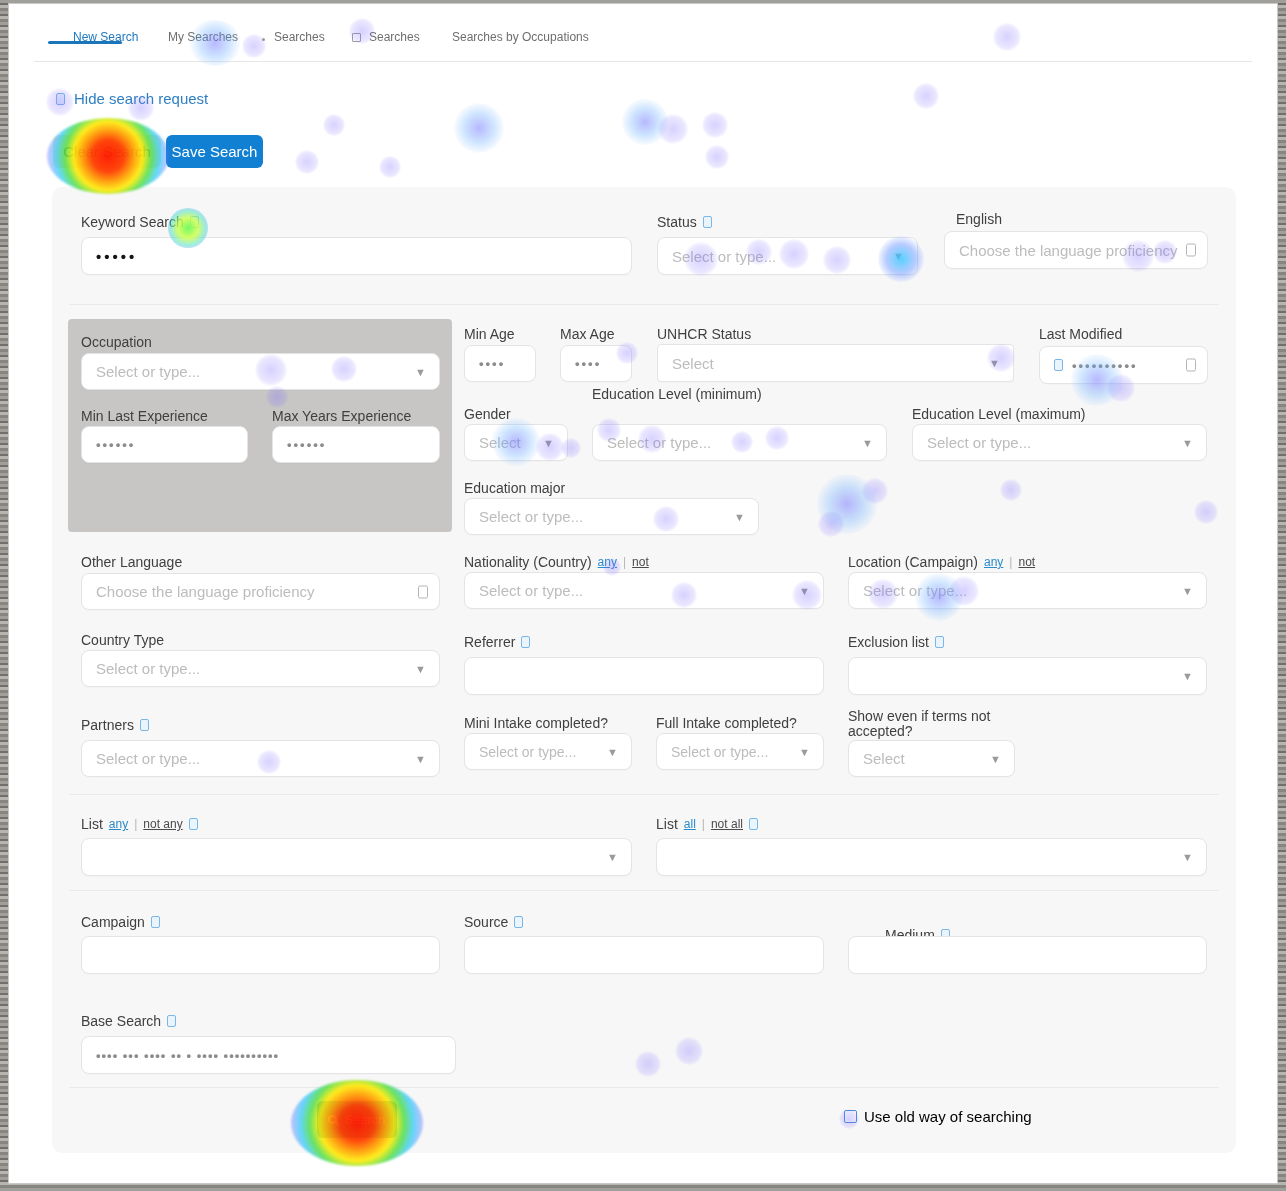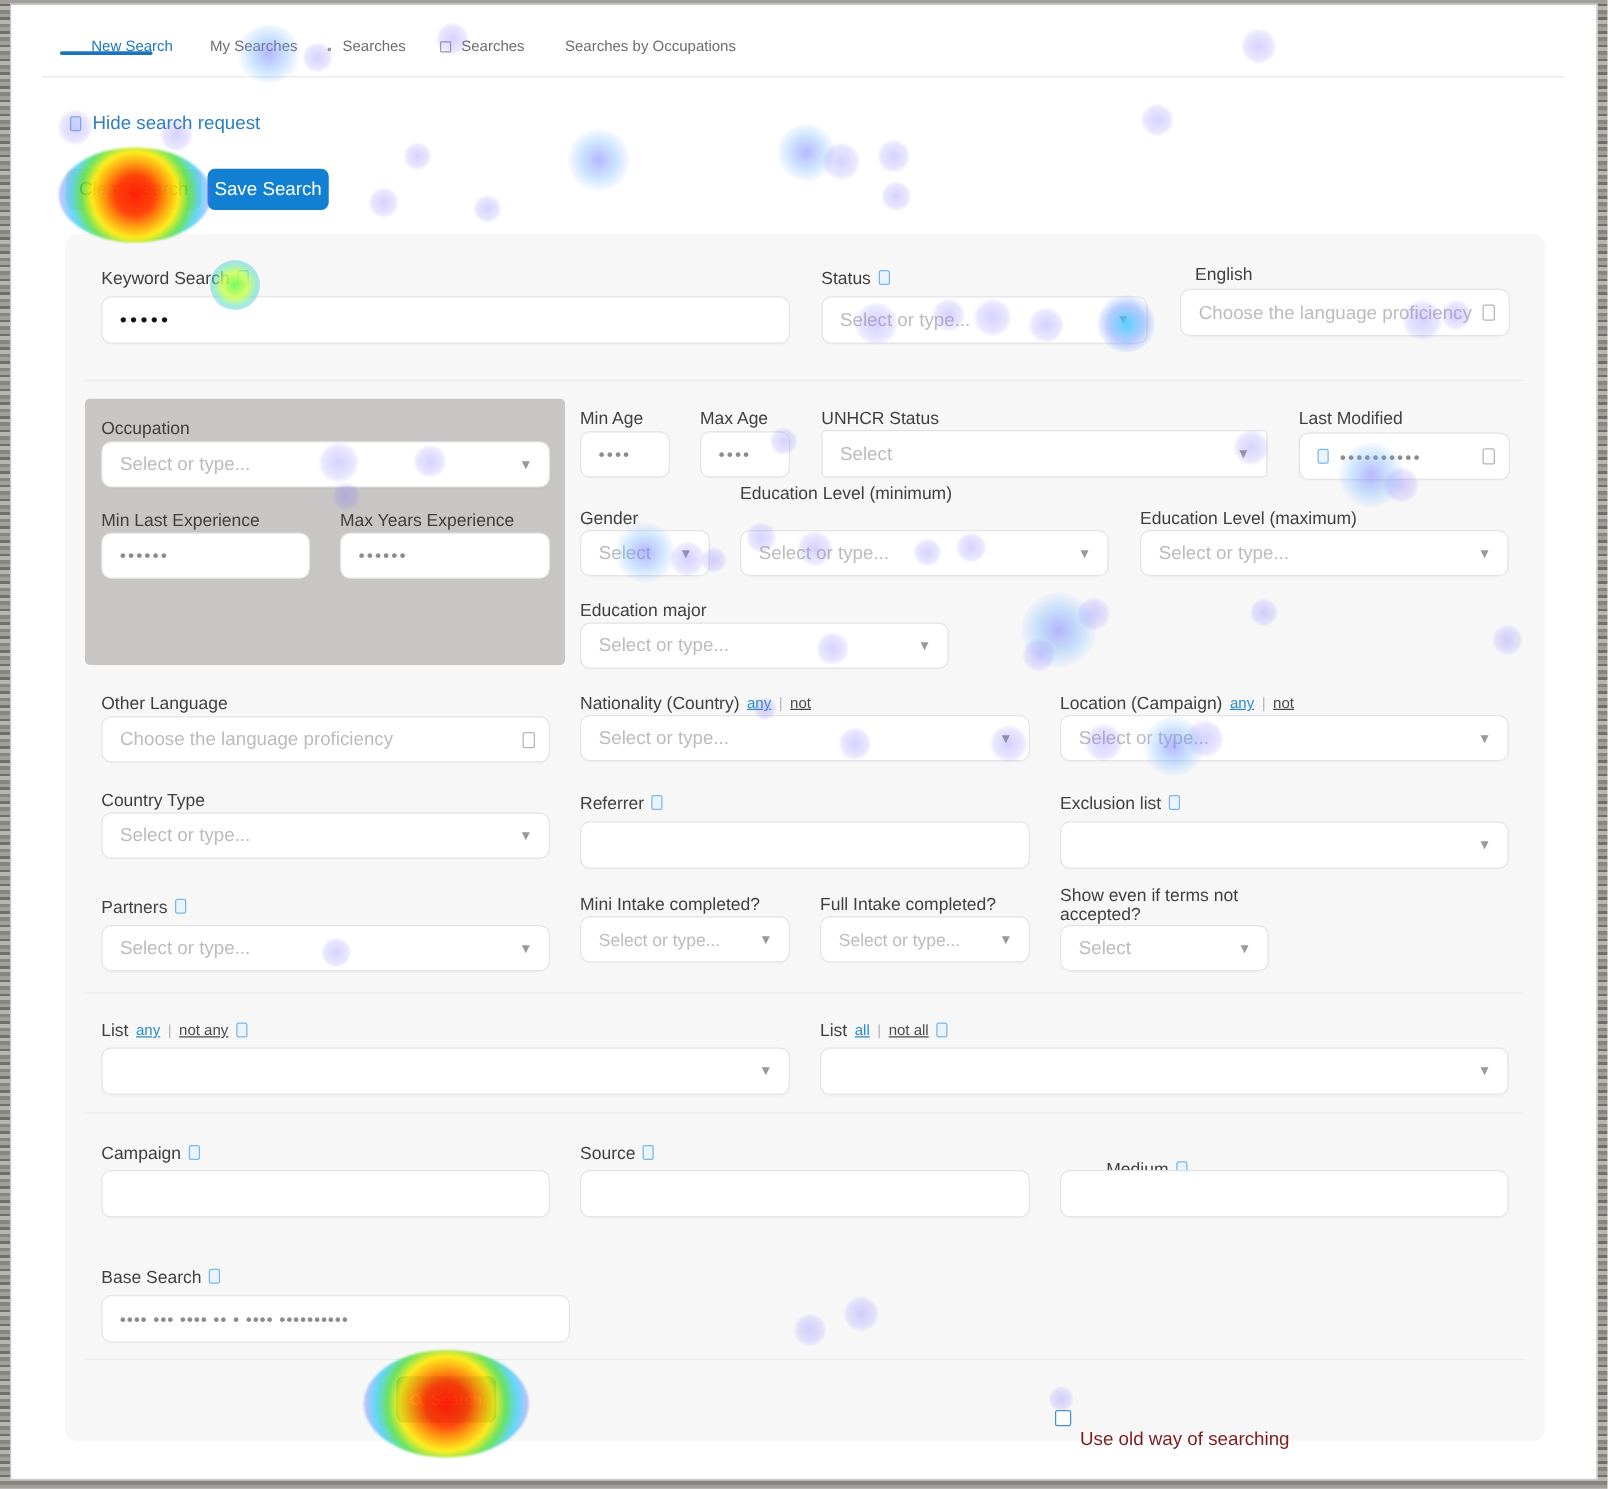--- a/index.html
+++ b/index.html
@@ -52,21 +52,21 @@
   .ic-right { position:absolute; right:11px; top:50%; transform:translateY(-50%); }
   .ic-left { margin-right:9px; }
 
   .btn-search { left:308px; top:1097px; width:80px; height:37px; background:#1180d2; gap:7px; }
   .search-ic { width:9px; height:9px; border:2px solid #fff; border-radius:50%; position:relative; display:inline-block; }
   .search-ic::after { content:""; position:absolute; width:6px; height:2px; background:#fff; transform:rotate(45deg); right:-5px; bottom:-2px; border-radius:1px; }
   .btn-search span.btxt { color:#fff; font-size:13px; letter-spacing:0; }
 
   .chkrow { position:absolute; left:835px; top:1104px; display:flex; align-items:center; gap:7px; cursor:pointer; }
   .chk { width:13px; height:13px; border:1.5px solid #4a90d9; border-radius:2px; background:#fff; }
-  .chklabel { font-size:15px; color:#7f1d1d;margin-top:35px; }
+  .chklabel { font-size:15px; color:#000000; }
 
   
   .heat { position:absolute; left:0; top:0; width:100%; height:100%; pointer-events:none; z-index:50; }
   .blob { position:absolute; border-radius:50%; }
   .b-faint { background:radial-gradient(circle, rgba(122,104,255,0.30) 0%, rgba(122,104,255,0.16) 55%, rgba(122,104,255,0) 75%); }
   .b-med   { background:radial-gradient(circle, rgba(116,120,255,0.52) 0%, rgba(96,170,255,0.30) 42%, rgba(122,104,255,0) 75%); }
   .b-cyan  { background:radial-gradient(circle, rgba(60,200,255,0.85) 0%, rgba(95,140,255,0.45) 45%, rgba(130,104,255,0) 75%); }
   .b-green { background:radial-gradient(circle, rgba(110,250,90,0.95) 0%, rgba(205,255,80,0.85) 35%, rgba(60,220,200,0.5) 62%, rgba(140,120,255,0.30) 80%, rgba(140,120,255,0) 95%); }
   .b-hot   { background:radial-gradient(circle, rgba(255,25,0,0.97) 0%, rgba(255,60,0,0.95) 22%, rgba(255,150,0,0.93) 35%, rgba(255,235,0,0.88) 48%, rgba(70,220,60,0.8) 60%, rgba(0,190,255,0.6) 72%, rgba(110,90,255,0.35) 84%, rgba(110,90,255,0) 100%); filter:blur(1px); }
 </style>

